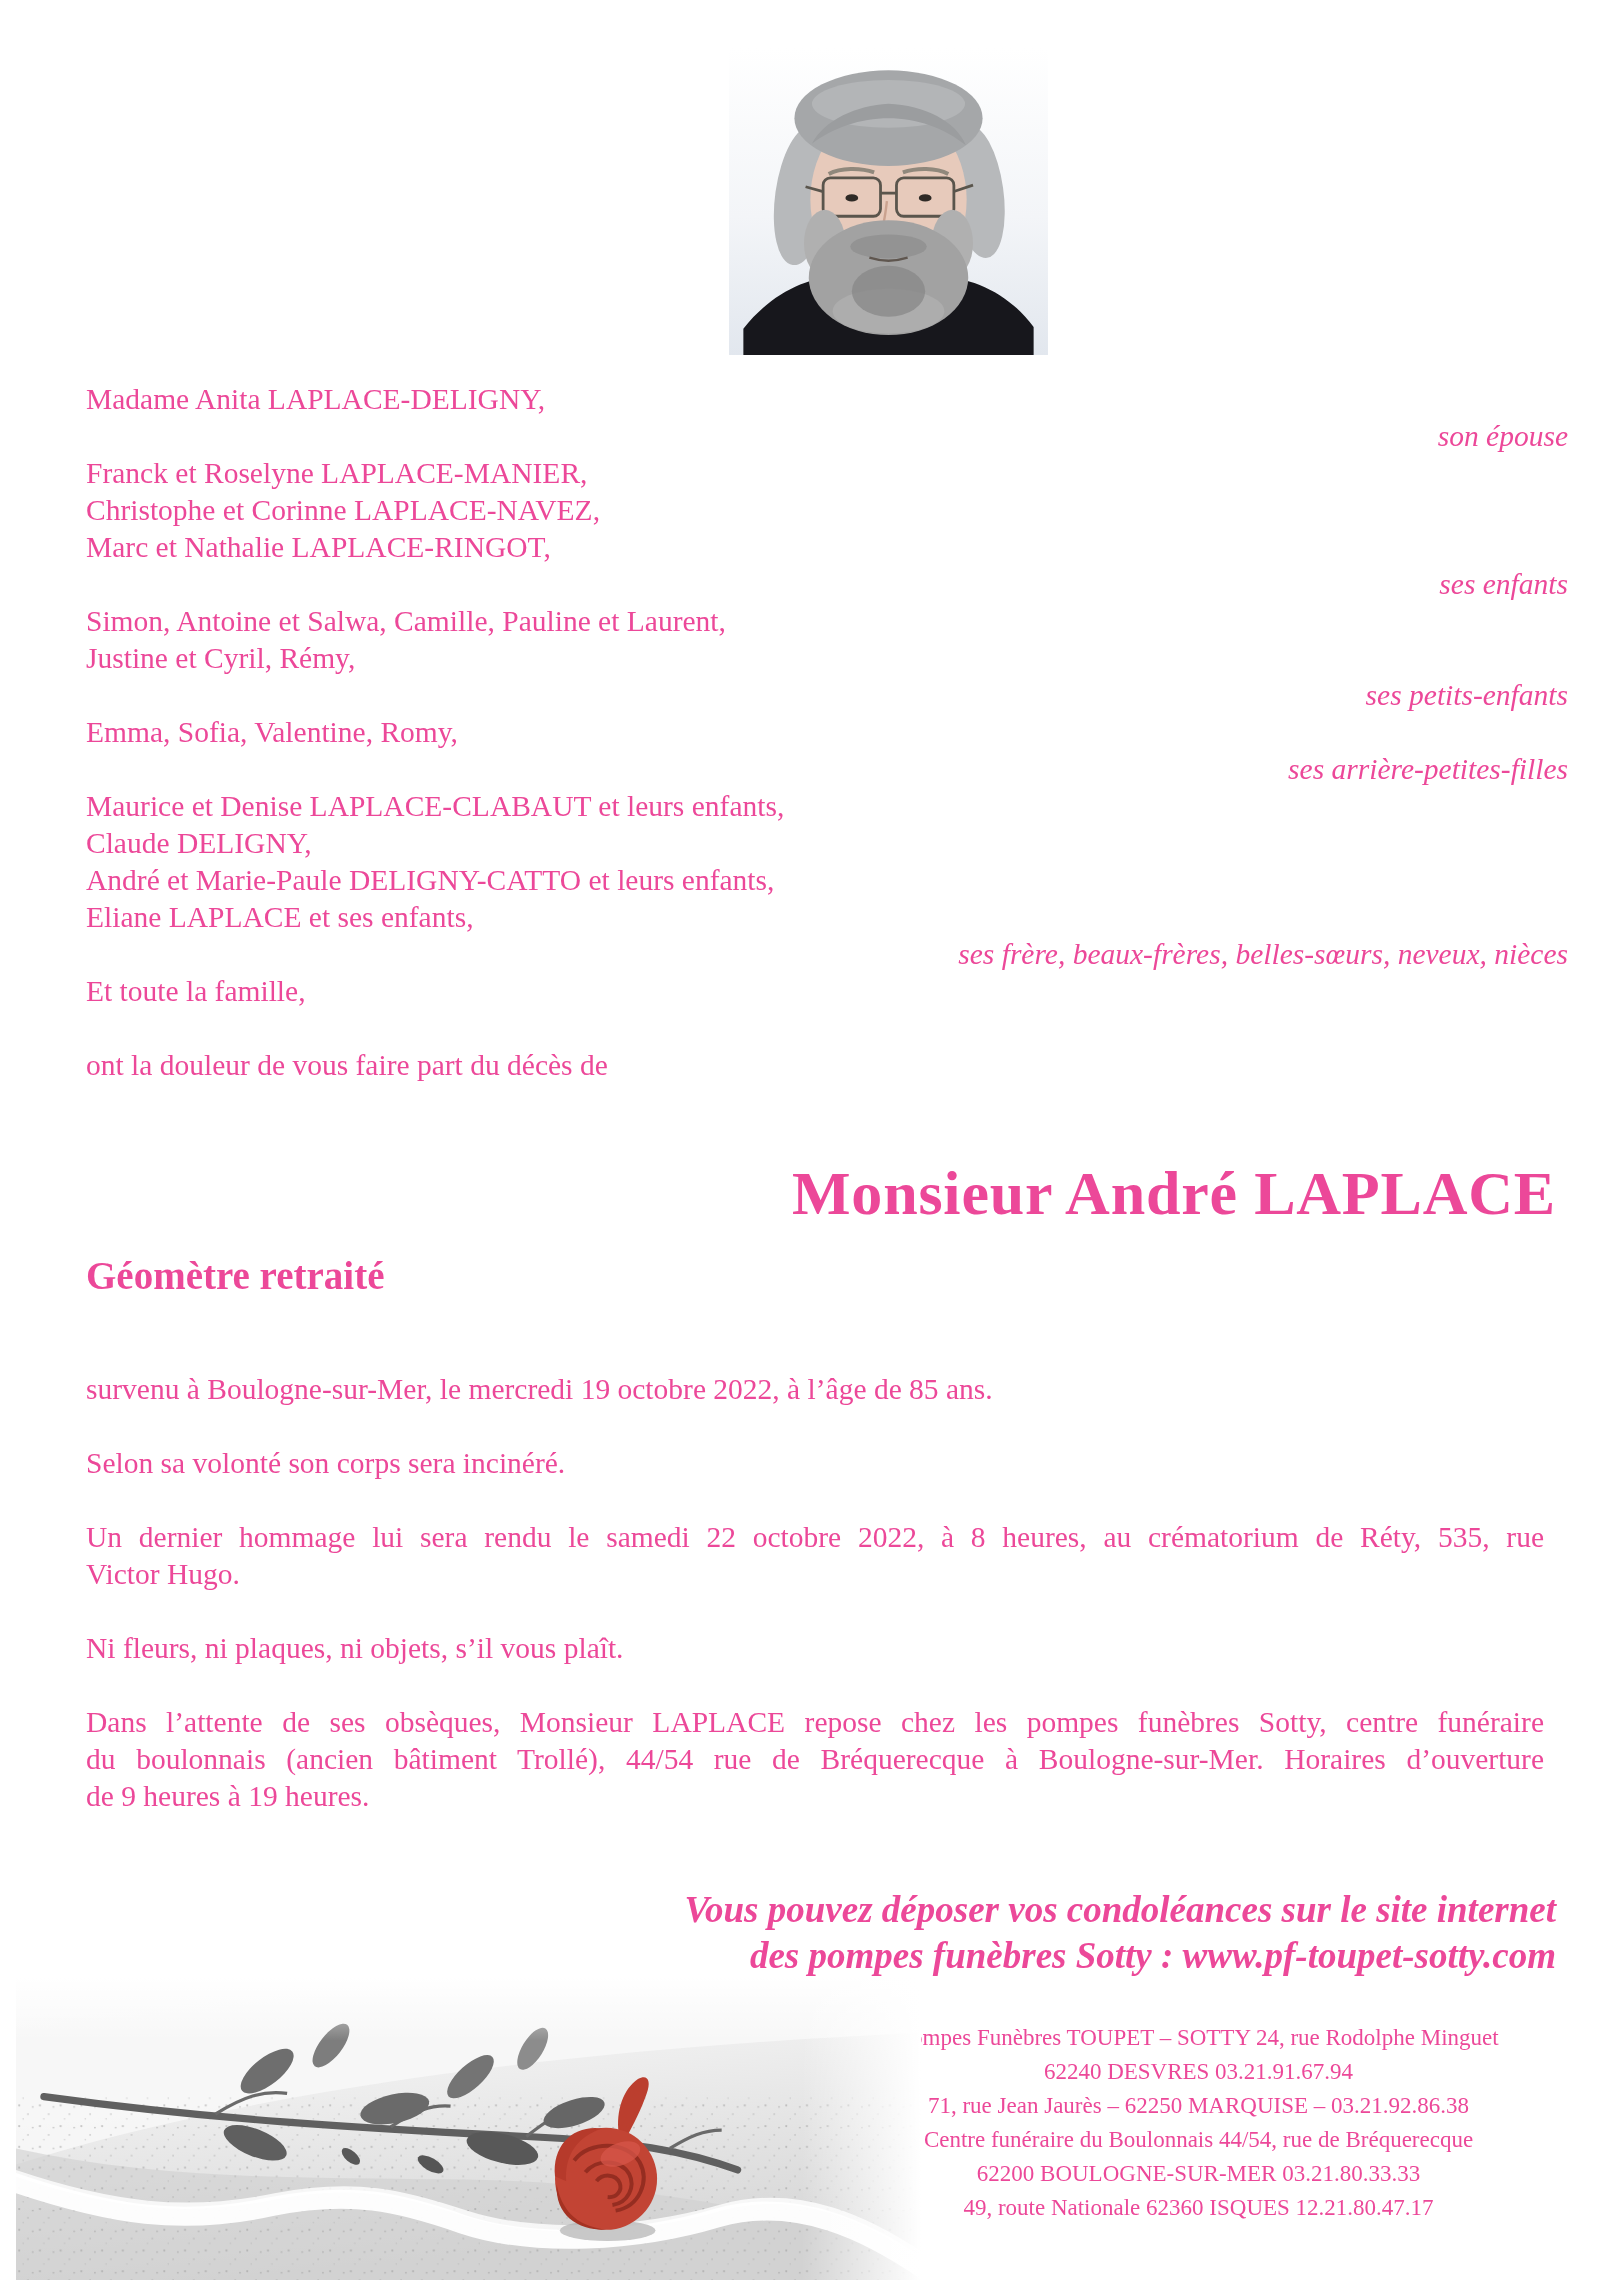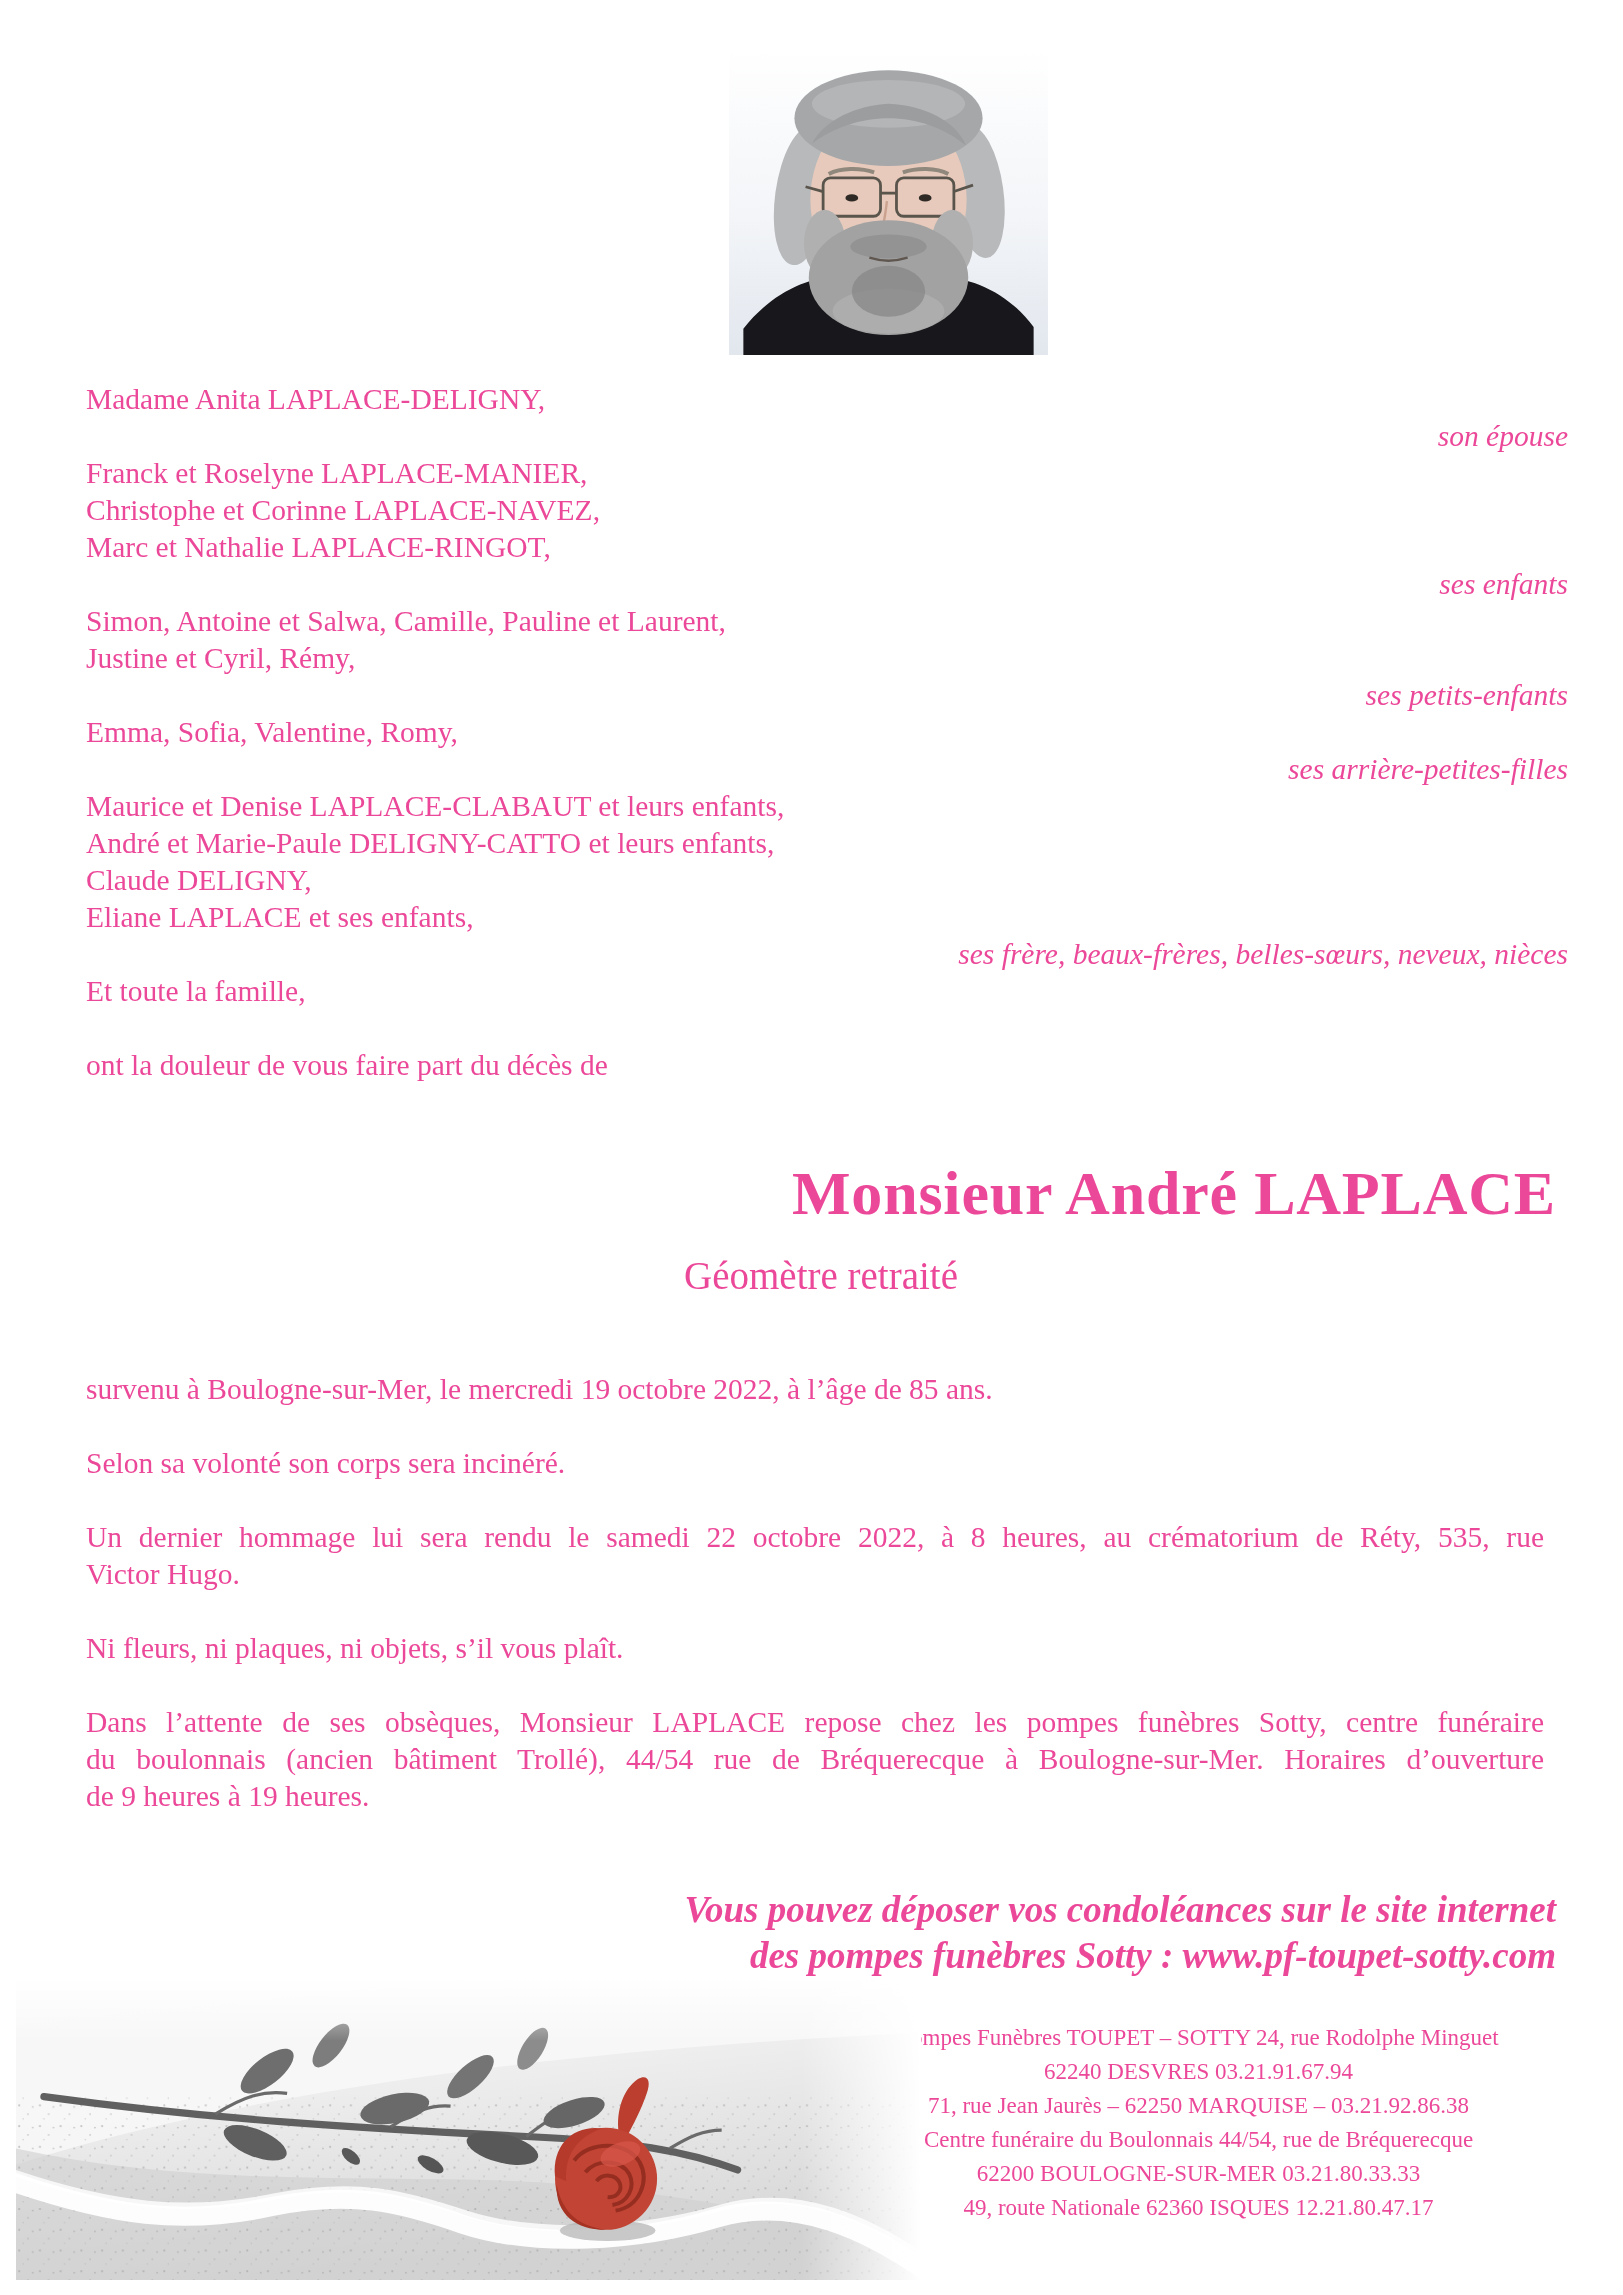--- a/index.html
+++ b/index.html
@@ -14,21 +14,21 @@
   
   .portrait{position:absolute;left:729px;top:48px;width:319px;height:307px;}
   
   .names{position:absolute;left:86px;top:381px;width:1482px;font-size:29.5px;line-height:37px;}
   .ln{min-height:37px;white-space:nowrap;}
   .rel{text-align:right;font-style:italic;}
   
   .title{position:absolute;left:86px;top:1154px;width:1470px;margin:0;
          font-size:62px;line-height:78px;font-weight:bold;text-align:right;letter-spacing:0.8px;}
   .subtitle{position:absolute;left:86px;top:1250px;width:1470px;margin:0;
-            font-size:39px;line-height:51px;font-weight:normal;text-align:center;}
+            font-size:39px;line-height:51px;font-weight:bold;}
   
   .bodytext{position:absolute;left:86px;top:1371px;width:1458px;font-size:29.5px;line-height:37px;}
   .bodytext p{margin:0 0 37px 0;}
   .jl{text-align:justify;text-align-last:justify;}
   
   .condolences{position:absolute;left:86px;top:1887px;width:1470px;
                font-size:37px;line-height:46px;font-weight:bold;font-style:italic;text-align:right;}
   
   .footer{position:absolute;right:67px;top:2021px;width:717px;
           font-size:23px;line-height:34px;text-align:center;}
@@ -99,22 +99,22 @@
     <div class="ln">Franck et Roselyne LAPLACE-MANIER,</div>
     <div class="ln">Christophe et Corinne LAPLACE-NAVEZ,</div>
     <div class="ln">Marc et Nathalie LAPLACE-RINGOT,</div>
     <div class="ln rel">ses enfants</div>
     <div class="ln">Simon, Antoine et Salwa, Camille, Pauline et Laurent,</div>
     <div class="ln">Justine et Cyril, Rémy,</div>
     <div class="ln rel">ses petits-enfants</div>
     <div class="ln">Emma, Sofia, Valentine, Romy,</div>
     <div class="ln rel">ses arrière-petites-filles</div>
     <div class="ln">Maurice et Denise LAPLACE-CLABAUT et leurs enfants,</div>
+    <div class="ln">Claude DELIGNY,</div>
     <div class="ln">André et Marie-Paule DELIGNY-CATTO et leurs enfants,</div>
-    <div class="ln">Claude DELIGNY,</div>
     <div class="ln">Eliane LAPLACE et ses enfants,</div>
     <div class="ln rel">ses frère, beaux-frères, belles-sœurs, neveux, nièces</div>
     <div class="ln">Et toute la famille,</div>
     <div class="ln"></div>
     <div class="ln">ont la douleur de vous faire part du décès de</div>
   </div>
 
   <h1 class="title">Monsieur André LAPLACE</h1>
   <h2 class="subtitle">Géomètre retraité</h2>
 

